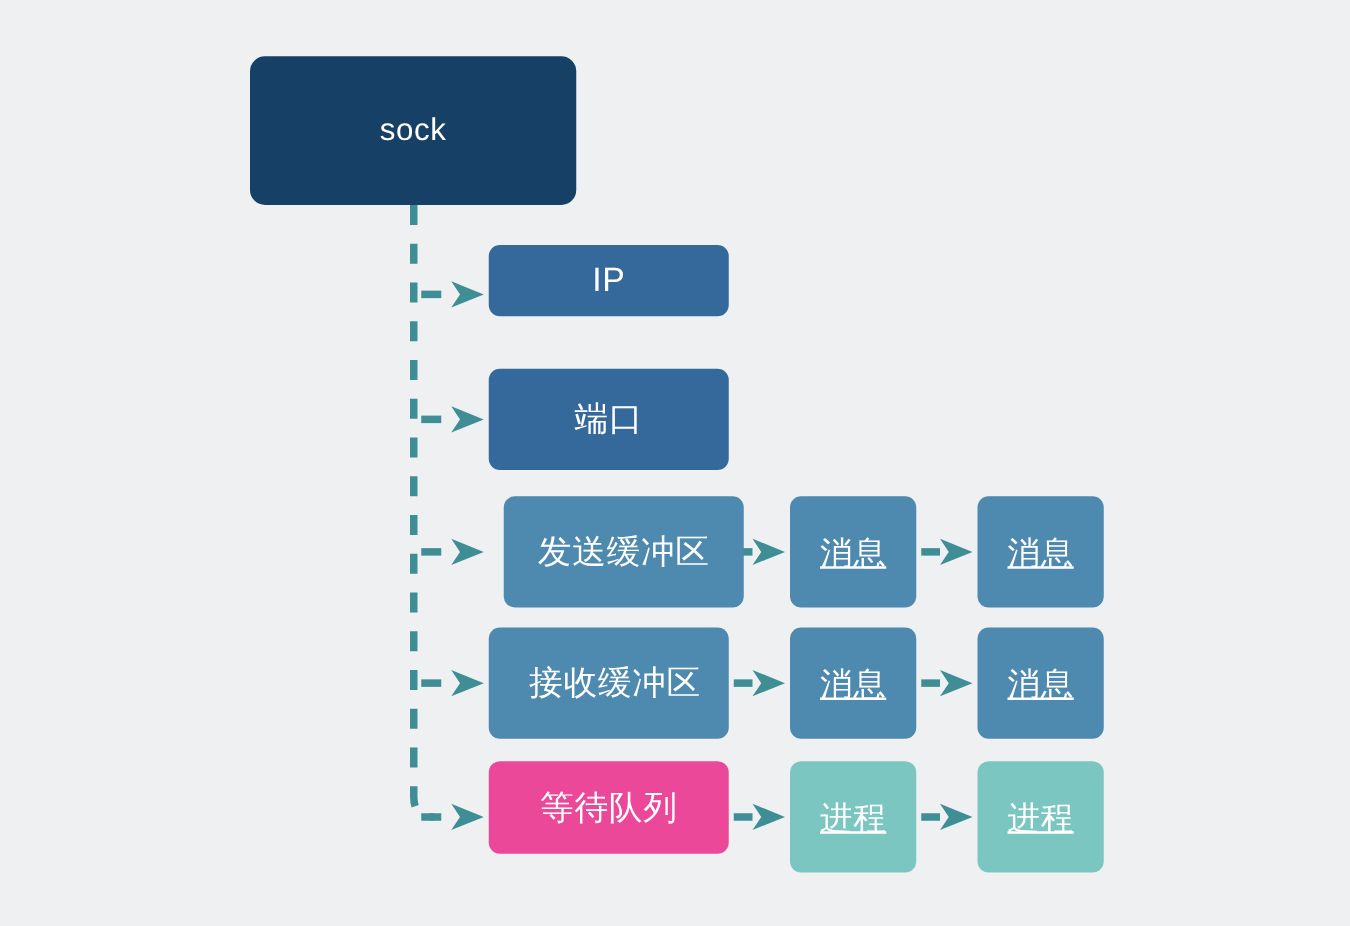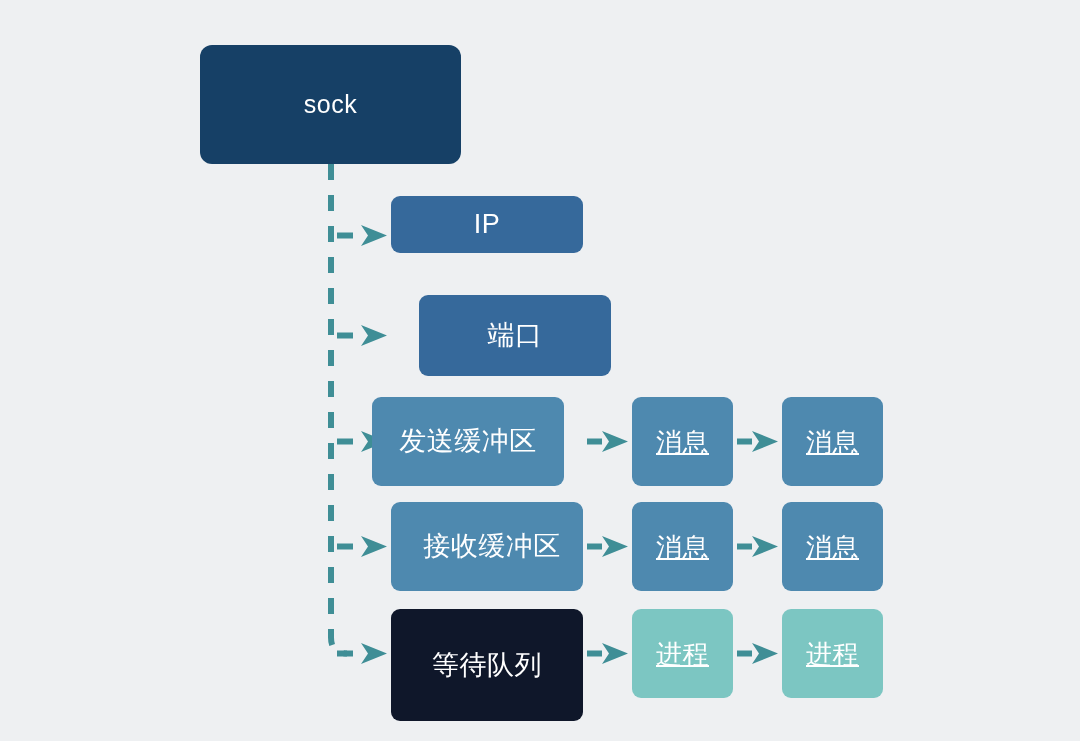--- a/index.html
+++ b/index.html
@@ -89,42 +89,42 @@
       <polygon points="778,653.5 752,643 759,653.5 752,664" fill="#3f8e96"></polygon>
     </svg>
 
   <div id="nodes-layer">
       <div class="node node-root" style="left: 200px; top: 45px; width: 261px; height: 119px; background: rgb(22, 64, 102);">
         <span>sock</span>
       </div>
       <div class="node node-attr" style="left: 391px; top: 196px; width: 192px; height: 57px; background: rgb(54, 105, 155);">
         <span>IP</span>
       </div>
-      <div class="node node-attr" style="left: 391px; top: 295px; width: 192px; height: 81px; background: rgb(54, 105, 155); margin-left: 28px;">
+      <div class="node node-attr" style="left: 391px; top: 295px; width: 192px; height: 81px; background: rgb(54, 105, 155);">
         <span>端口</span>
       </div>
-      <div class="node node-buffer" style="left: 372px; top: 397px; width: 192px; height: 89px; background: rgb(78, 137, 175);">
+      <div class="node node-buffer" style="left: 403px; top: 397px; width: 192px; height: 89px; background: rgb(78, 137, 175);">
         <span>发送缓冲区</span>
       </div>
       <div class="node node-item" style="left: 632px; top: 397px; width: 101px; height: 89px; background: rgb(78, 137, 175);">
         <span>消息</span>
       </div>
       <div class="node node-item" style="left: 782px; top: 397px; width: 101px; height: 89px; background: rgb(78, 137, 175);">
         <span>消息</span>
       </div>
       <div class="node node-buffer" style="left: 391px; top: 502px; width: 192px; height: 89px; background: rgb(78, 137, 175); padding-left: 10px;">
         <span>接收缓冲区</span>
       </div>
       <div class="node node-item" style="left: 632px; top: 502px; width: 101px; height: 89px; background: rgb(78, 137, 175);">
         <span>消息</span>
       </div>
       <div class="node node-item" style="left: 782px; top: 502px; width: 101px; height: 89px; background: rgb(78, 137, 175);">
         <span>消息</span>
       </div>
-      <div class="node node-queue" style="left: 391px; top: 609px; width: 192px; height: 112px; background: #0f172a; font-family: Liberation Serif, serif;">
+      <div class="node node-queue" style="left: 391px; top: 609px; width: 192px; height: 74px; background: #ec4899; font-family: Liberation Serif, serif;">
         <span>等待队列</span>
       </div>
       <div class="node node-item" style="left: 632px; top: 609px; width: 101px; height: 89px; background: rgb(124, 198, 194);">
         <span>进程</span>
       </div>
       <div class="node node-item" style="left: 782px; top: 609px; width: 101px; height: 89px; background: rgb(124, 198, 194);">
         <span>进程</span>
       </div>
     </div>
 

